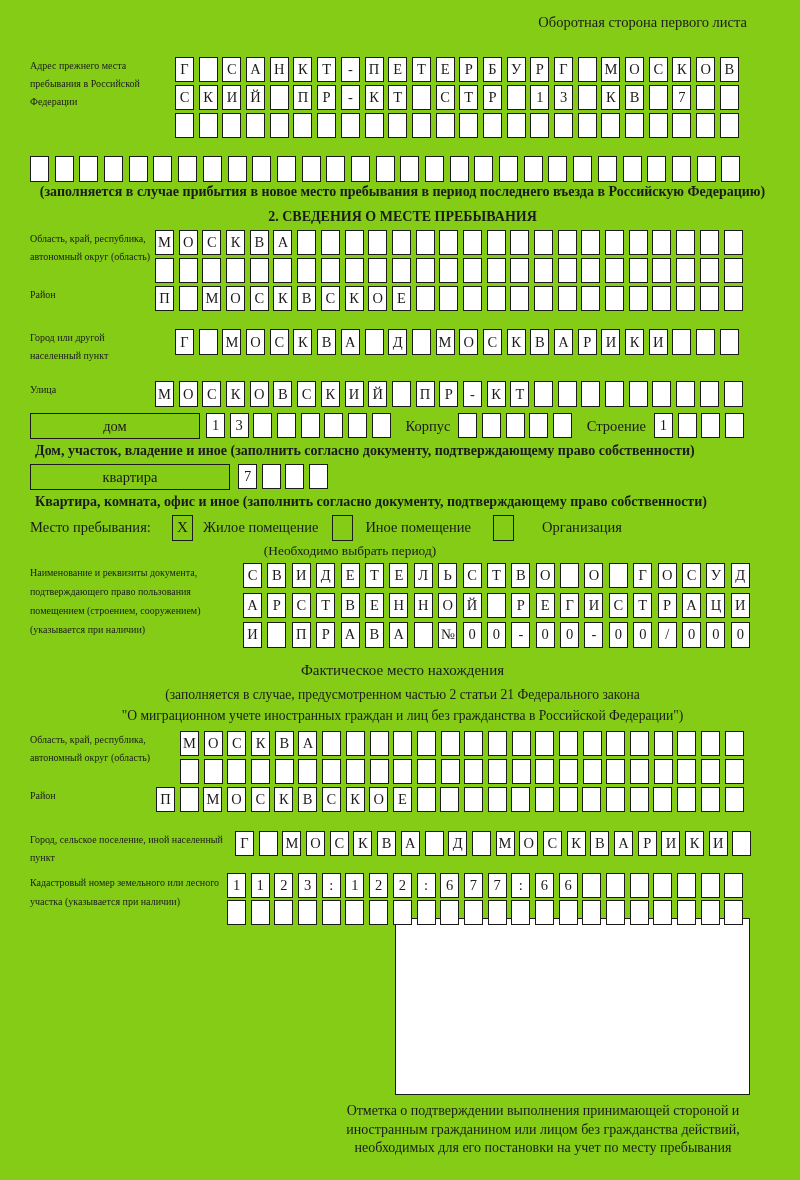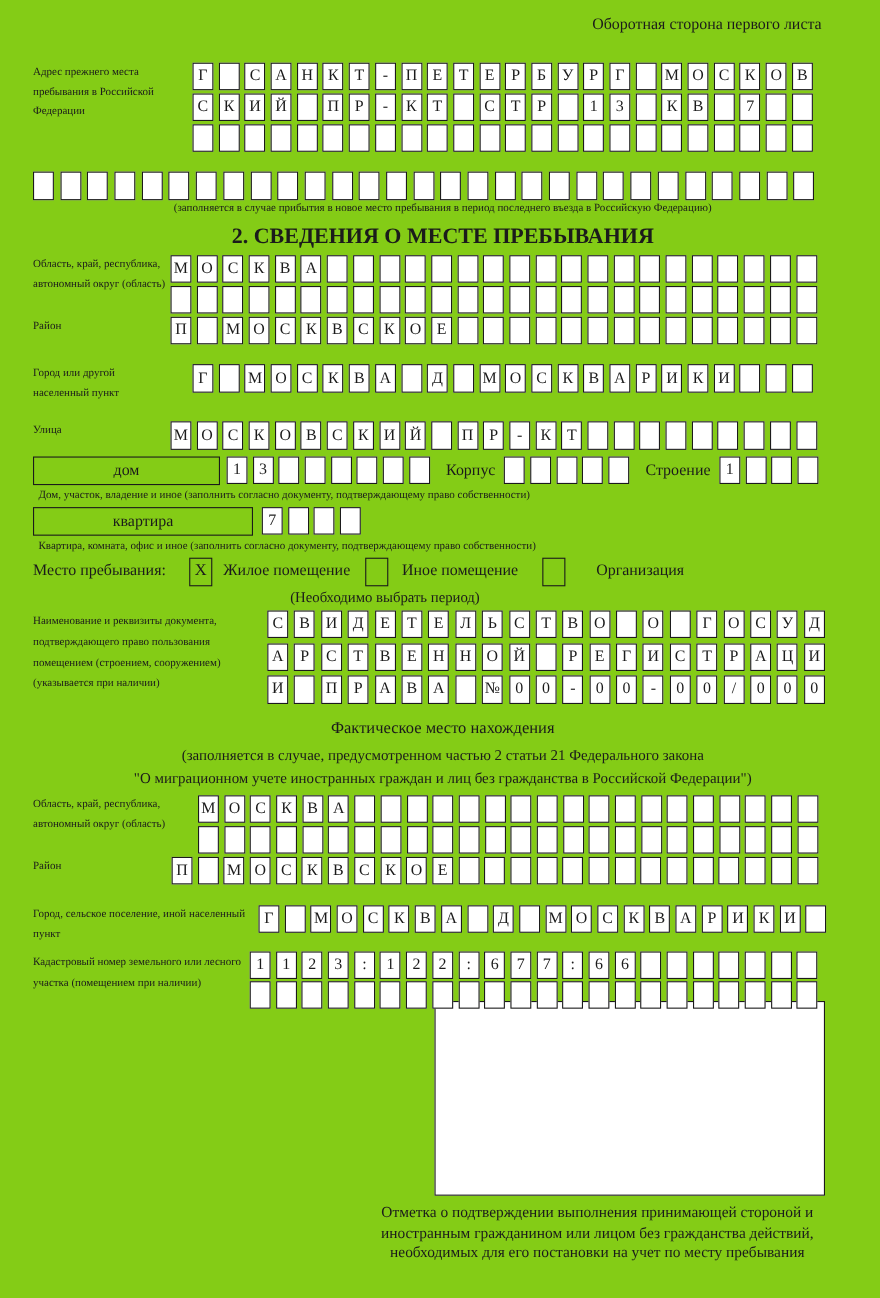--- a/index.html
+++ b/index.html
@@ -18,22 +18,22 @@
   .box-row { display:flex; flex:none; margin-bottom:2.6px; }
   .cell {
     box-sizing:border-box; flex:none; width:19px; height:25.2px; margin-right:4.7px;
     border:1.6px solid #1b1b1b; display:flex; align-items:center; justify-content:center;
     font-size:14.5px; background:#fff;
   }
   .gap-wide .cell { margin-right:5.7px; }
   .gap-doc  .cell { margin-right:5.4px; }
   .doc-rows .box-row { margin-bottom:4.6px; }
 
-  .caption { font-size:10px; text-align:center; margin:2px 3px 5px; }
-  .sec-title { font-size:20px; font-weight:bold; text-align:center; margin:9px 0 5px;font-family:Liberation Serif, serif; }
+  .caption { font-size:14px; text-align:center; margin:2px 3px 5px;font-weight:bold; }
+  .sec-title { font-size:14px; font-weight:bold; text-align:center; margin:9px 0 5px;font-family:Liberation Serif, serif; }
 
   .prev { margin-top:26px; }
   .indent20 { margin-left:20px; }
   .mt2 { margin-top:16px; } .mt4 { margin-top:4px; } .mt6 { margin-top:6px; }
 
   .wide-box {
     box-sizing:border-box; height:26px; border:1.6px solid #1b1b1b; flex:none;
     display:flex; align-items:center; justify-content:center; font-size:14.5px;
   }
   .wb170 { width:170px; margin-right:6px; } .wb200 { width:200px; margin-right:8px; }
@@ -584,21 +584,21 @@
         <span class="cell">А</span>
         <span class="cell">Р</span>
         <span class="cell">И</span>
         <span class="cell">К</span>
         <span class="cell">И</span>
         <span class="cell"></span>
       </div>
   </div>
 
   <div class="flex-row mt6">
-    <div class="label w197" style="line-height:19px;">Кадастровый номер земельного или лесного участка (помещением при наличии)</div>
+    <div class="label w197" style="line-height:19px;">Кадастровый номер земельного или лесного участка (указывается при наличии)</div>
     <div>
       <div class="box-row">
           <span class="cell">1</span>
           <span class="cell">1</span>
           <span class="cell">2</span>
           <span class="cell">3</span>
           <span class="cell">:</span>
           <span class="cell">1</span>
           <span class="cell">2</span>
           <span class="cell">2</span>

